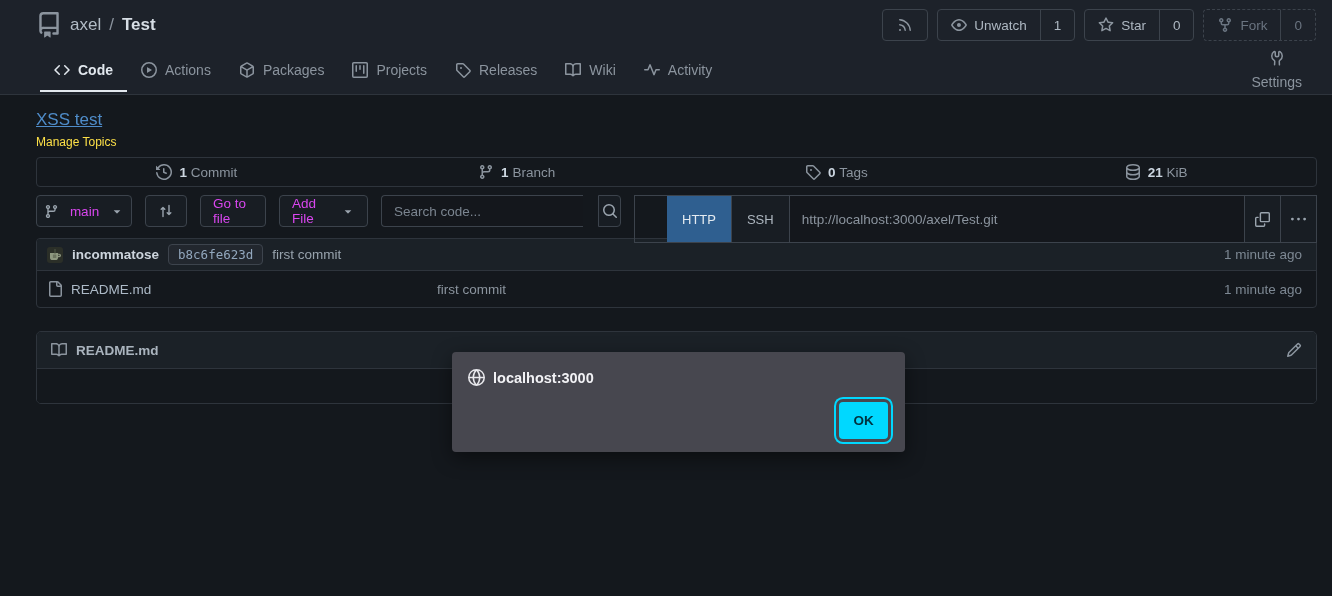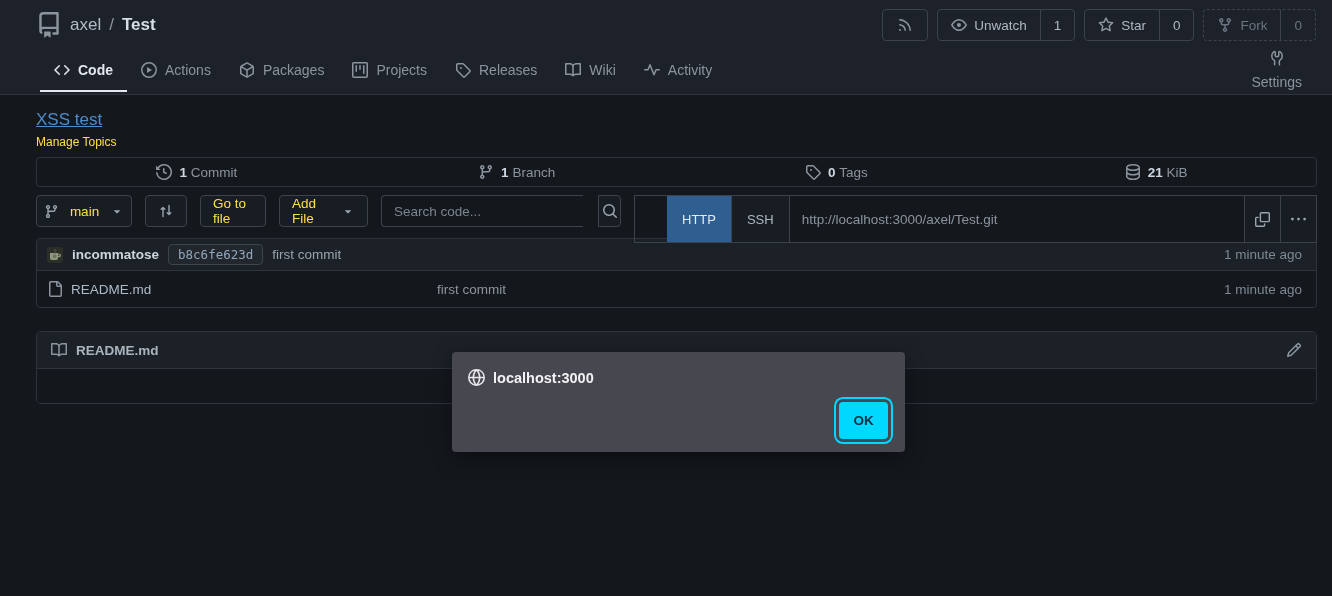--- a/index.html
+++ b/index.html
@@ -61,21 +61,21 @@
   }
   .stat { flex:1; display:flex; align-items:center; justify-content:center; gap:7px; font-size:13.5px; color:#8b949e; cursor:pointer; }
   .stat b { color:#cdd7e1; font-weight:700; }
   .stat .ic { color:#8b949e; }
 
   
   .toolbar { margin-top:8px; display:flex; gap:13px; height:32px; }
   .tbtn {
     display:flex; align-items:center; justify-content:center; gap:11px; height:32px;
     background:#181d23; border:1px solid #3c434c; border-radius:4px;
-    color:#fde047; font-size:13.5px; cursor:pointer; padding:0 12px;
+    color:#d946ef; font-size:13.5px; cursor:pointer; padding:0 12px;
   }
   .tbtn .ic { color:#9aa4ae; }
   .caret { color:#9aa4ae; }
   .search-group { display:flex; width:240px;gap:15px; }
   .search-input {
     flex:1; height:32px; background:#14171c; border:1px solid #3c434c;
     border-right:none; border-radius:4px 0 0 4px; color:#adb6bf; font-size:13.5px;
     padding:0 12px; outline:none; font-family:"Liberation Sans", sans-serif;
   }
   .search-input::placeholder { color:#7b8590; }

